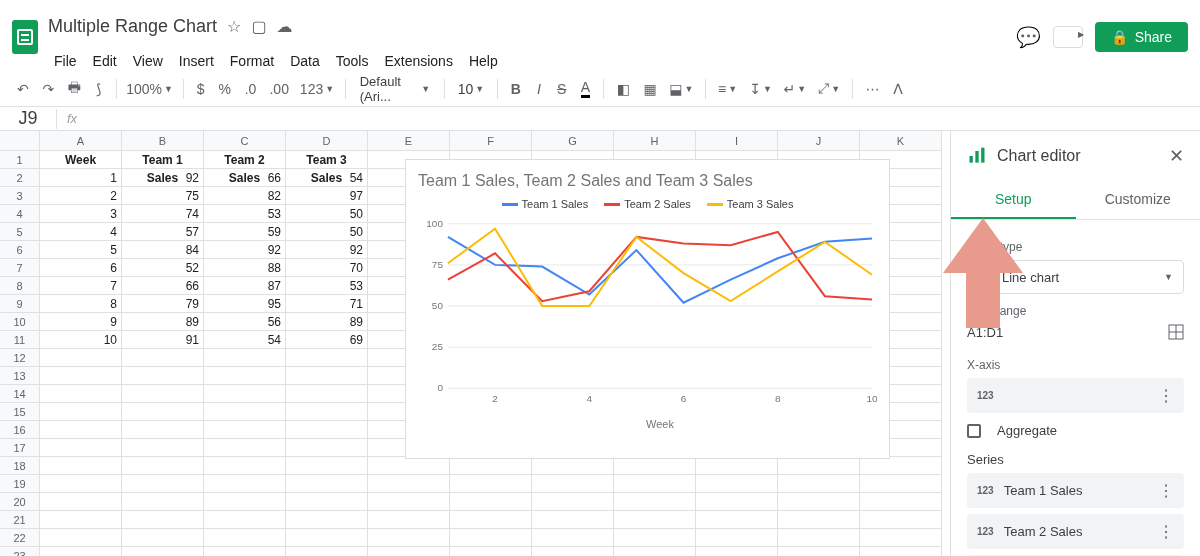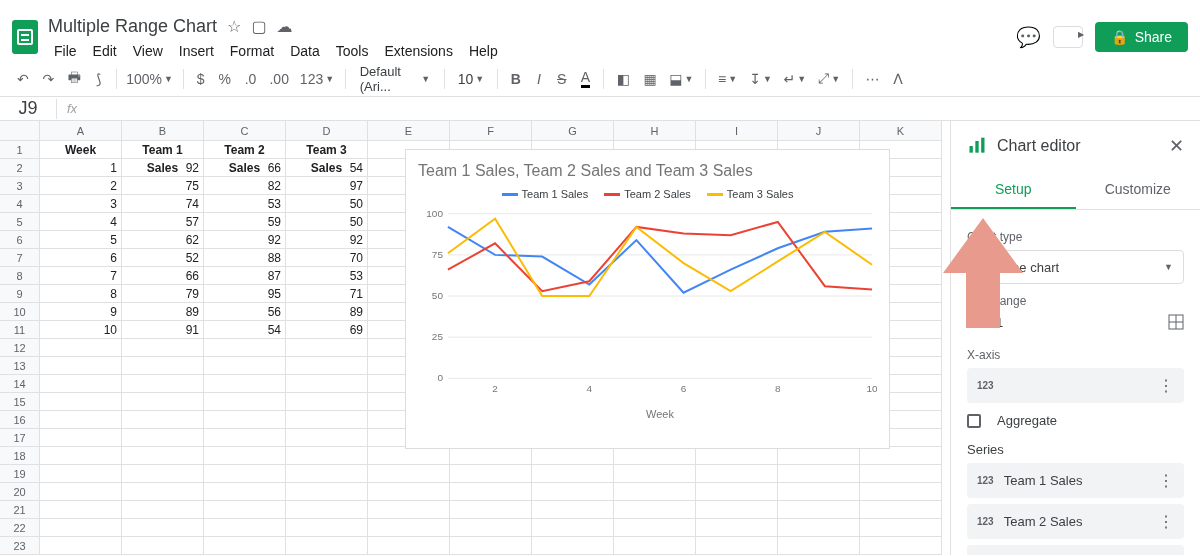--- a/index.html
+++ b/index.html
@@ -7,21 +7,21 @@
 
 
 .header { display: flex; align-items: flex-start; padding: 16px 12px 0 12px; }
 .doc-icon { width: 26px; height: 34px; background: #0f9d58; border-radius: 3px; margin-right: 10px; display: flex; align-items: center; justify-content: center; margin-top: 4px;}
 .doc-icon-inner { width: 16px; height: 16px; border: 2px solid #fff; border-radius: 2px; }
 .doc-icon-inner::before, .doc-icon-inner::after { content: ''; display: block; background: #fff; height: 2px; margin: 3px 2px; }
 .header-main { flex: 1; }
 .title-row { display: flex; align-items: center; gap: 10px; }
 .doc-title { font-size: 18px; color: #3c4043; }
 .title-icons { color: #5f6368; display: flex; gap: 10px; font-size: 16px; }
-.menubar { display: flex; gap: 4px; margin-top: 4px; }
+.menubar { display: flex; gap: 4px; margin-top: 14px; }
 .menu-item { padding: 2px 6px; font-size: 14px; color: #202124; cursor: pointer; }
 .last-edit { color: #5f6368; text-decoration: underline; margin-left: 12px; font-size: 13px; }
 .header-right { display: flex; align-items: center; gap: 12px; margin-top: 6px; }
 .comment-icon { font-size: 20px; color: #5f6368; }
 .meet-icon { width: 30px; height: 22px; background: #fff; border-radius: 4px; position: relative; border:1px solid #dadce0;}
 .meet-icon::after { content: '▶'; position: absolute; right: -2px; top: 3px; color: #5f6368; font-size: 8px; }
 .share-btn { background: #0f9d58; color: #fff; padding: 7px 16px; border-radius: 4px; font-size: 14px; border: none; display: flex; align-items: center; gap: 6px; }
 
 
 .toolbar { display: flex; align-items: center; padding: 4px 12px; border-bottom: 1px solid #e0e0e0; gap: 4px; color: #5f6368; font-size: 14px; height: 36px; }
@@ -255,21 +255,21 @@
         <div class="cell">50</div>
         <div class="cell"></div>
         <div class="cell"></div>
         <div class="cell"></div>
         <div class="cell"></div>
         <div class="cell"></div>
         <div class="cell"></div>
         <div class="cell"></div>
         <div class="rowhead">6</div>
         <div class="cell">5</div>
-        <div class="cell">62</div>
+        <div class="cell">84</div>
         <div class="cell">92</div>
         <div class="cell">92</div>
         <div class="cell"></div>
         <div class="cell"></div>
         <div class="cell"></div>
         <div class="cell"></div>
         <div class="cell"></div>
         <div class="cell"></div>
         <div class="cell"></div>
         <div class="rowhead">7</div>

